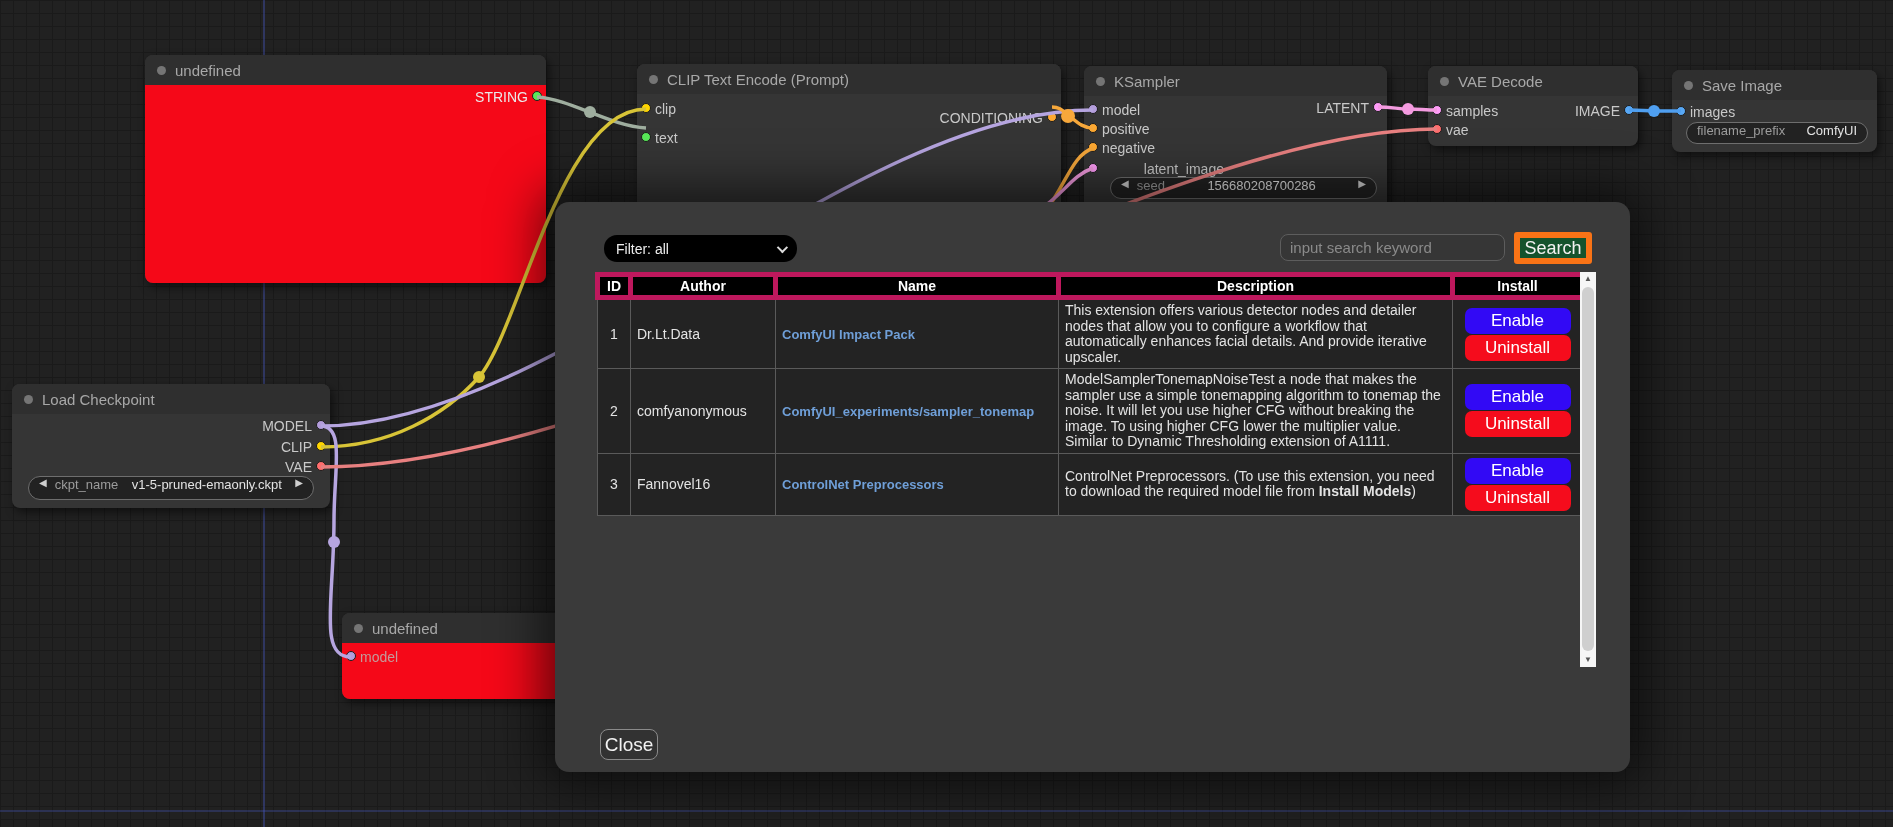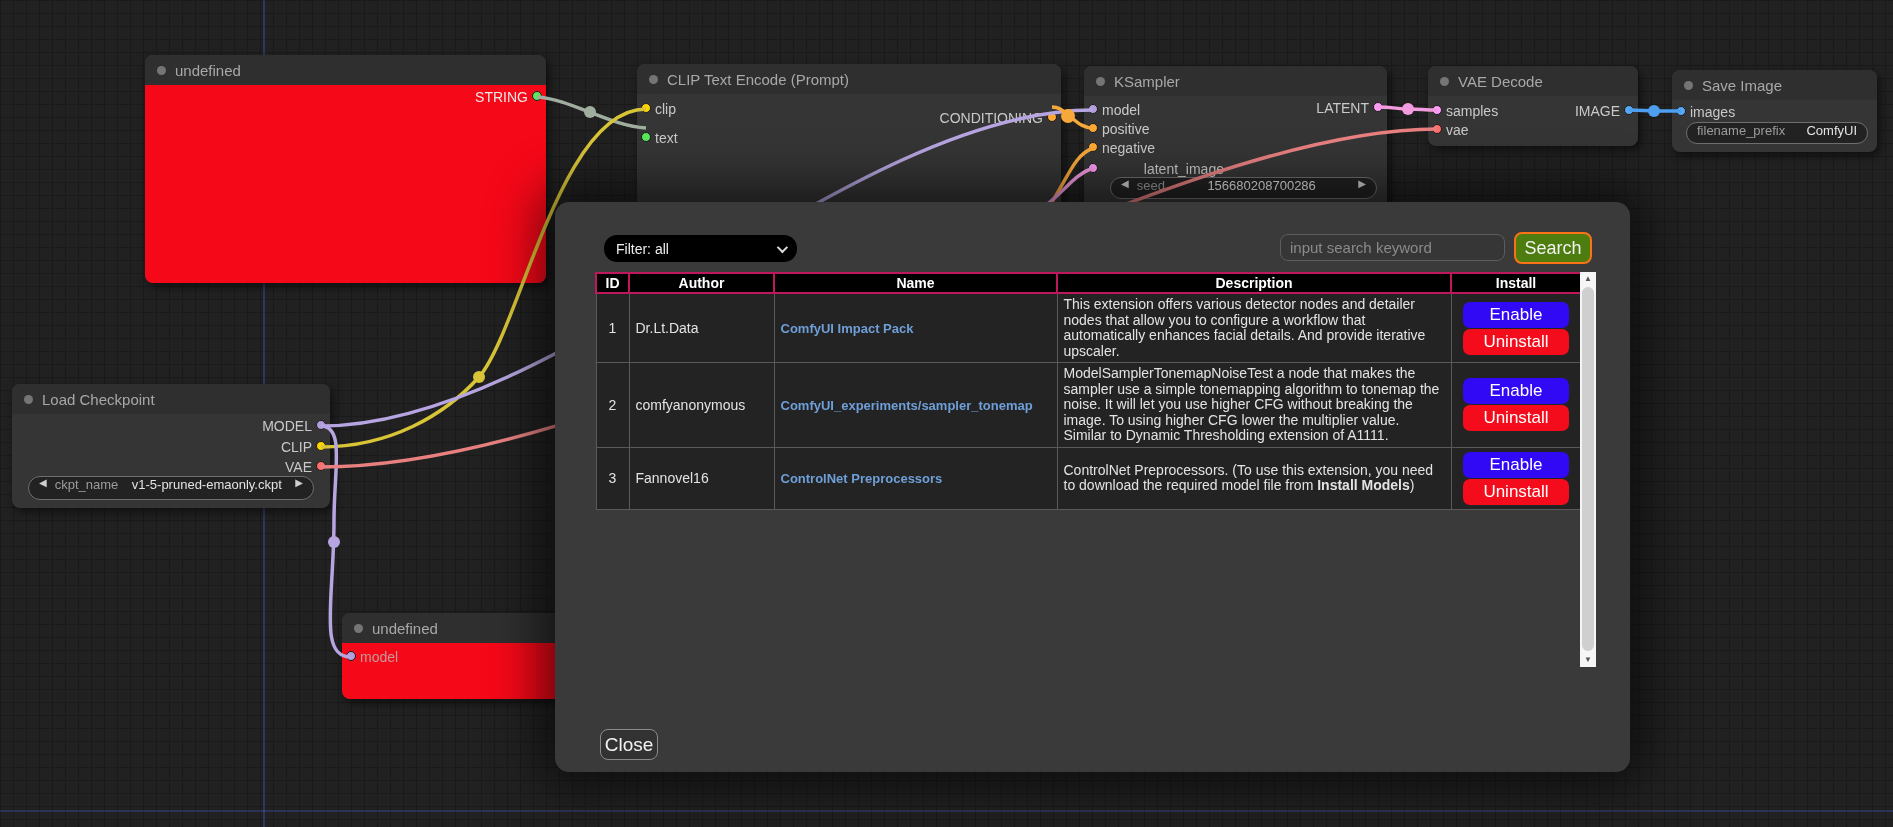--- a/index.html
+++ b/index.html
@@ -57,26 +57,26 @@
   .filter-select { position:absolute; left:49px; top:33px; width:193px; height:27px;
                    background:#000; border-radius:13px; color:#ededed; font-size:14px;
                    display:flex; align-items:center; padding:0 12px; cursor:pointer; }
   .chev { margin-left:auto; width:8px; height:8px; border-right:2px solid #dcdcdc;
           border-bottom:2px solid #dcdcdc; transform:rotate(45deg) translateY(-2px); }
   .search-input { position:absolute; left:725px; top:32px; width:225px; height:27px;
                   background:#363636; border:1px solid #5d5d5d; border-radius:8px;
                   color:#ddd; font-size:15px; padding:0 9px; }
   .search-input::placeholder { color:#8a8a8a; }
   .search-btn { position:absolute; left:959px; top:30px; width:78px; height:32px;
-                background:#4d7c0f; border:2px solid #f97316; border-radius:8px;
+                background:#14532d; border:6px solid #f97316; border-radius:3px;
                 color:#f2f2f2; font-size:18px; cursor:pointer; }
   .tablewrap { position:absolute; left:40px; top:70px; width:1001px; height:395px; }
   table.ext { border-collapse:collapse; width:985px; table-layout:fixed; }
   table.ext th { background:#000; color:#fff; font-size:14px; font-weight:bold;
-                 border:2px solid #be185d; height:20px; padding:1px 4px; }
+                 border:5px solid #be185d; height:20px; padding:1px 4px; }
   table.ext td { background:#232323; border:1px solid #5a5a5a; color:#e3e3e3;
                  font-size:14px; padding:3px 6px; vertical-align:middle; }
   td.c-id { text-align:center; width:33px; }
   td.c-author { width:145px; }
   td.c-name { width:283px; }
   td.c-name a { color:#6f9fd8; font-weight:bold; font-size:13px;
                 cursor:pointer; }
   td.c-desc { width:394px; font-size:13px; line-height:15.5px; padding:3px 6px; }
   td.c-install { width:130px; text-align:center; padding:4px 2px; }
   .rowbtn { display:block; margin:1px auto; width:106px; height:26px; border:none;

